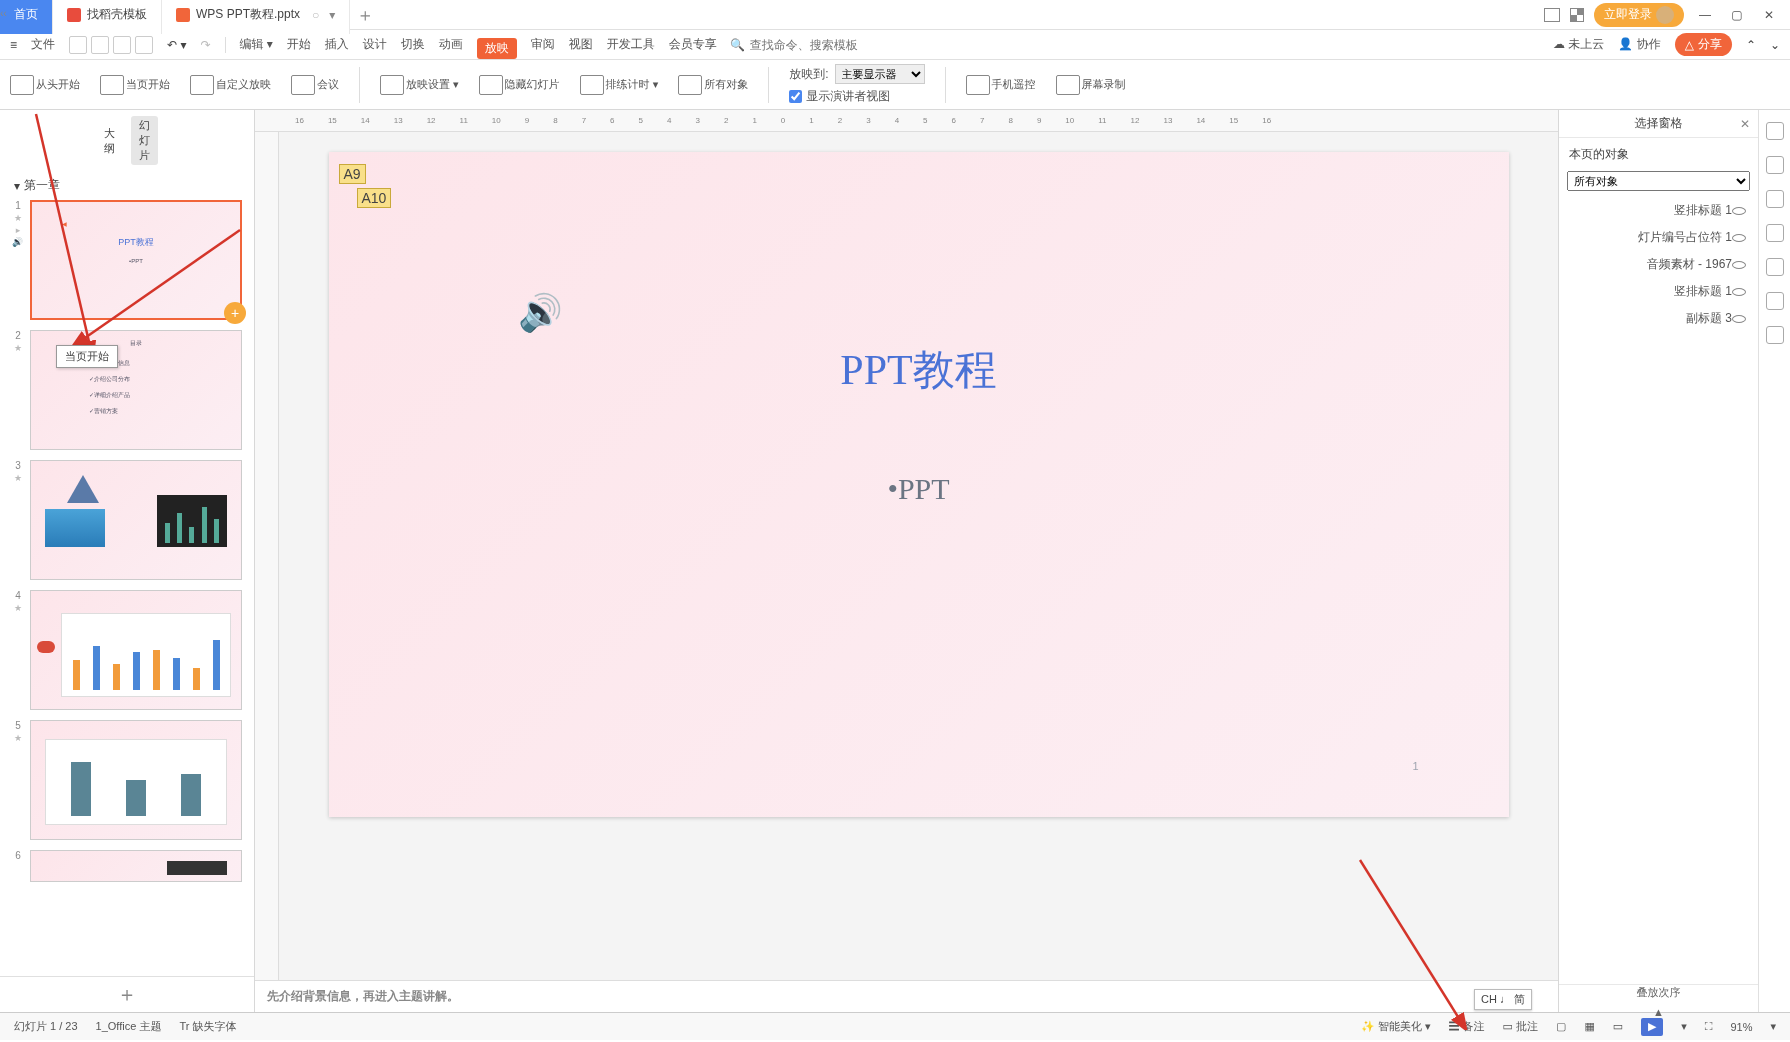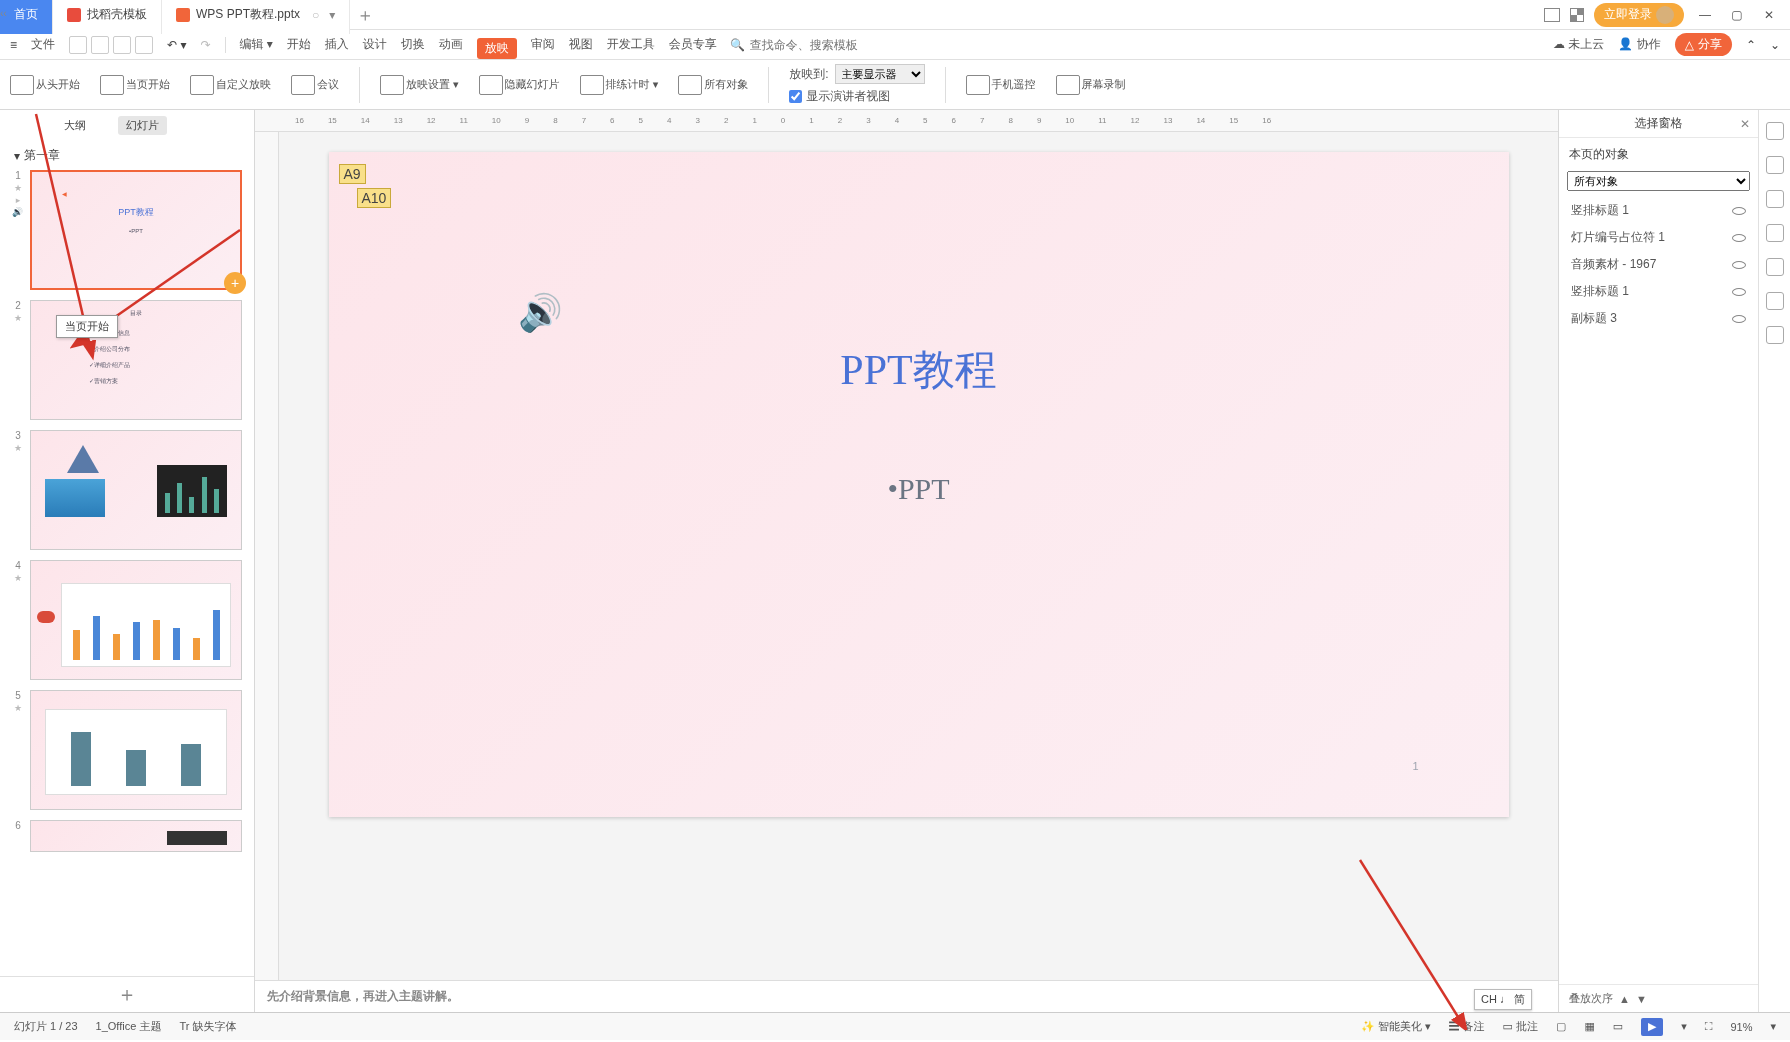--- a/index.html
+++ b/index.html
@@ -31,21 +31,21 @@
 .toolbar{height:50px;display:flex;align-items:center;border-bottom:1px solid #d8d8d8;padding:0 10px;gap:20px;color:#555;}
 .tl{display:flex;flex-direction:row;align-items:center;gap:2px;cursor:pointer;}
 .tl .ic2{width:24px;height:20px;border:1px solid #888;border-radius:2px;position:relative;}
 .tl .lbl{font-size:11px;}
 .sep{width:1px;height:36px;background:#ddd;}
 .dispto{display:flex;align-items:center;gap:6px;}
 .dispto select{font-size:11px;padding:2px;border:1px solid #ccc;width:90px;}
 .chk{display:flex;align-items:center;gap:4px;}
 .body{display:flex;height:calc(100% - 140px);}
 .leftpane{width:255px;border-right:1px solid #d8d8d8;display:flex;flex-direction:column;}
-.tabs2{display:flex;gap:24px;padding:6px 56px;align-items:center;font-size:11px;}
+.tabs2{display:flex;gap:8px;padding:6px 96px;align-items:center;font-size:11px;}
 .tabs2 .t{padding:2px 8px;cursor:pointer;}
 .tabs2 .t.active{background:#e6e6e6;border-radius:3px;}
 .chapter{padding:6px 14px;font-size:12px;display:flex;align-items:center;gap:4px;}
 .thumbs{flex:1;overflow-y:auto;padding:0 12px 10px;}
 .thumb{display:flex;gap:6px;margin-bottom:10px;position:relative;}
 .thumb .num{width:12px;font-size:10px;color:#888;display:flex;flex-direction:column;align-items:center;gap:2px;}
 .thumb .num .star{color:#bbb;font-size:9px;}
 .thumb .slide{flex:1;height:120px;background:linear-gradient(135deg,#fde5ea,#fceef3);border:1px solid #ccc;position:relative;overflow:hidden;}
 .thumb.sel .slide{border:2px solid #f1653a;}
 .thumb .plusb{position:absolute;right:-4px;bottom:-4px;width:22px;height:22px;border-radius:50%;background:#f7a93b;color:#fff;display:flex;align-items:center;justify-content:center;font-size:14px;}
@@ -65,23 +65,23 @@
 .slide-sub{position:absolute;top:320px;width:100%;text-align:center;color:#6b7583;font-size:30px;font-family:serif;}
 .slide-pg{position:absolute;right:90px;bottom:45px;color:#9fa5b0;font-size:11px;}
 .notesbar{height:32px;border-top:1px solid #ddd;background:#fff;display:flex;align-items:center;padding:0 12px;color:#888;font-size:12px;font-weight:bold;}
 .rightpane{width:200px;border-left:1px solid #d8d8d8;background:#fff;display:flex;flex-direction:column;}
 .rp-head{height:28px;display:flex;align-items:center;justify-content:center;font-size:12px;border-bottom:1px solid #e8e8e8;position:relative;}
 .rp-head .x{position:absolute;right:8px;color:#888;cursor:pointer;}
 .rp-sub{padding:8px 10px;font-size:12px;}
 .rp-sel{margin:0 8px 6px;}
 .rp-sel select{width:100%;font-size:11px;padding:2px;}
 .obj-list{flex:1;overflow:auto;}
-.obj{display:flex;justify-content:space-between;align-items:center;padding:5px 12px;cursor:pointer;color:#555;gap:43px;}
+.obj{display:flex;justify-content:flex-end;align-items:center;padding:5px 12px;cursor:pointer;color:#555;}
 .obj .eye{width:14px;height:8px;border:1px solid #888;border-radius:50%;}
-.rp-foot{height:28px;border-top:1px solid #e8e8e8;display:flex;align-items:center;padding:0 10px;font-size:11px;color:#666;gap:6px;}
+.rp-foot{height:28px;border-top:1px solid #e8e8e8;display:flex;align-items:center;padding:0 10px;font-size:11px;color:#666;gap:6px;flex-direction:column;}
 .sidetools{width:32px;border-left:1px solid #e0e0e0;display:flex;flex-direction:column;align-items:center;gap:16px;padding-top:12px;}
 .sidetools .st{width:18px;height:18px;border:1px solid #aaa;border-radius:3px;cursor:pointer;}
 .statusbar{height:28px;border-top:1px solid #ccc;display:flex;align-items:center;padding:0 14px;gap:18px;font-size:11px;color:#555;background:#f8f8f8;}
 .statusbar .sp{flex:1;}
 .playbtn{width:22px;height:18px;background:#4a72d6;color:#fff;display:flex;align-items:center;justify-content:center;border-radius:2px;}
 .arrow{position:absolute;pointer-events:none;}
 .ime{position:absolute;right:258px;bottom:32px;background:#fff;border:1px solid #bbb;padding:2px 6px;font-size:11px;box-shadow:0 1px 2px rgba(0,0,0,.2);}
 .collapse{position:absolute;left:0;top:8px;width:14px;height:14px;color:#888;font-size:10px;}
 .slide .mini{font-size:6px;color:#556;position:absolute;}
 input[type=checkbox]{accent-color:#4a87f0;}

